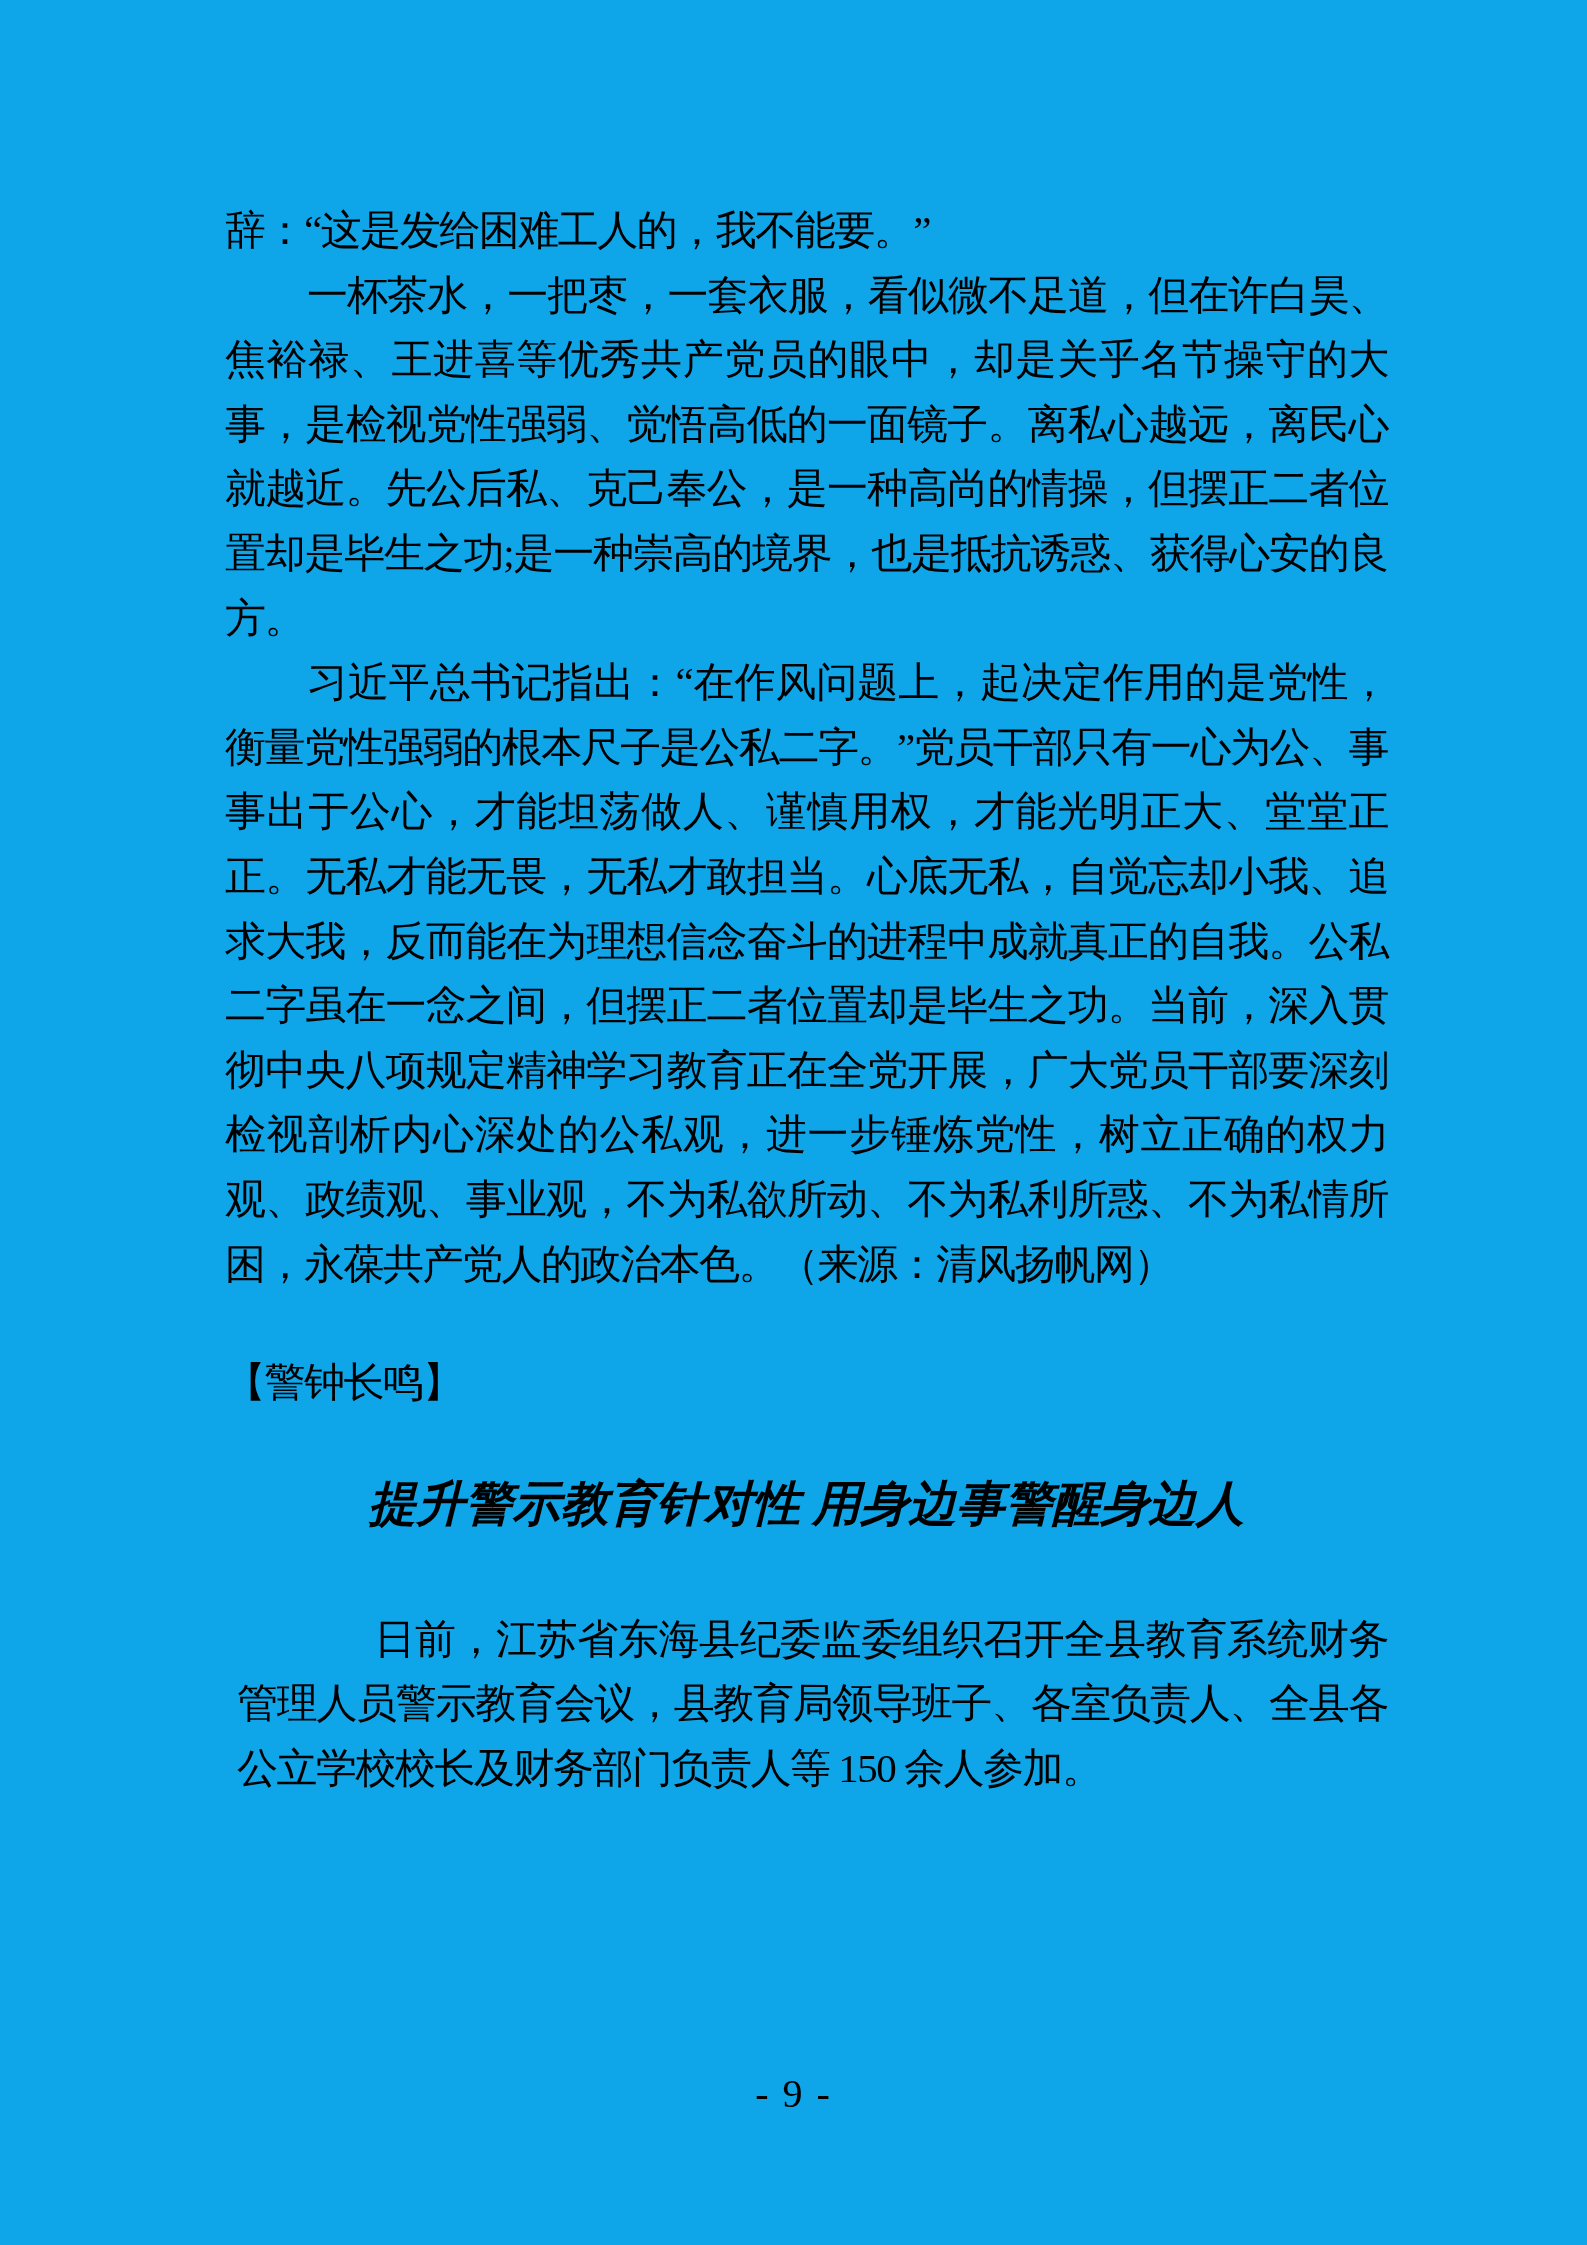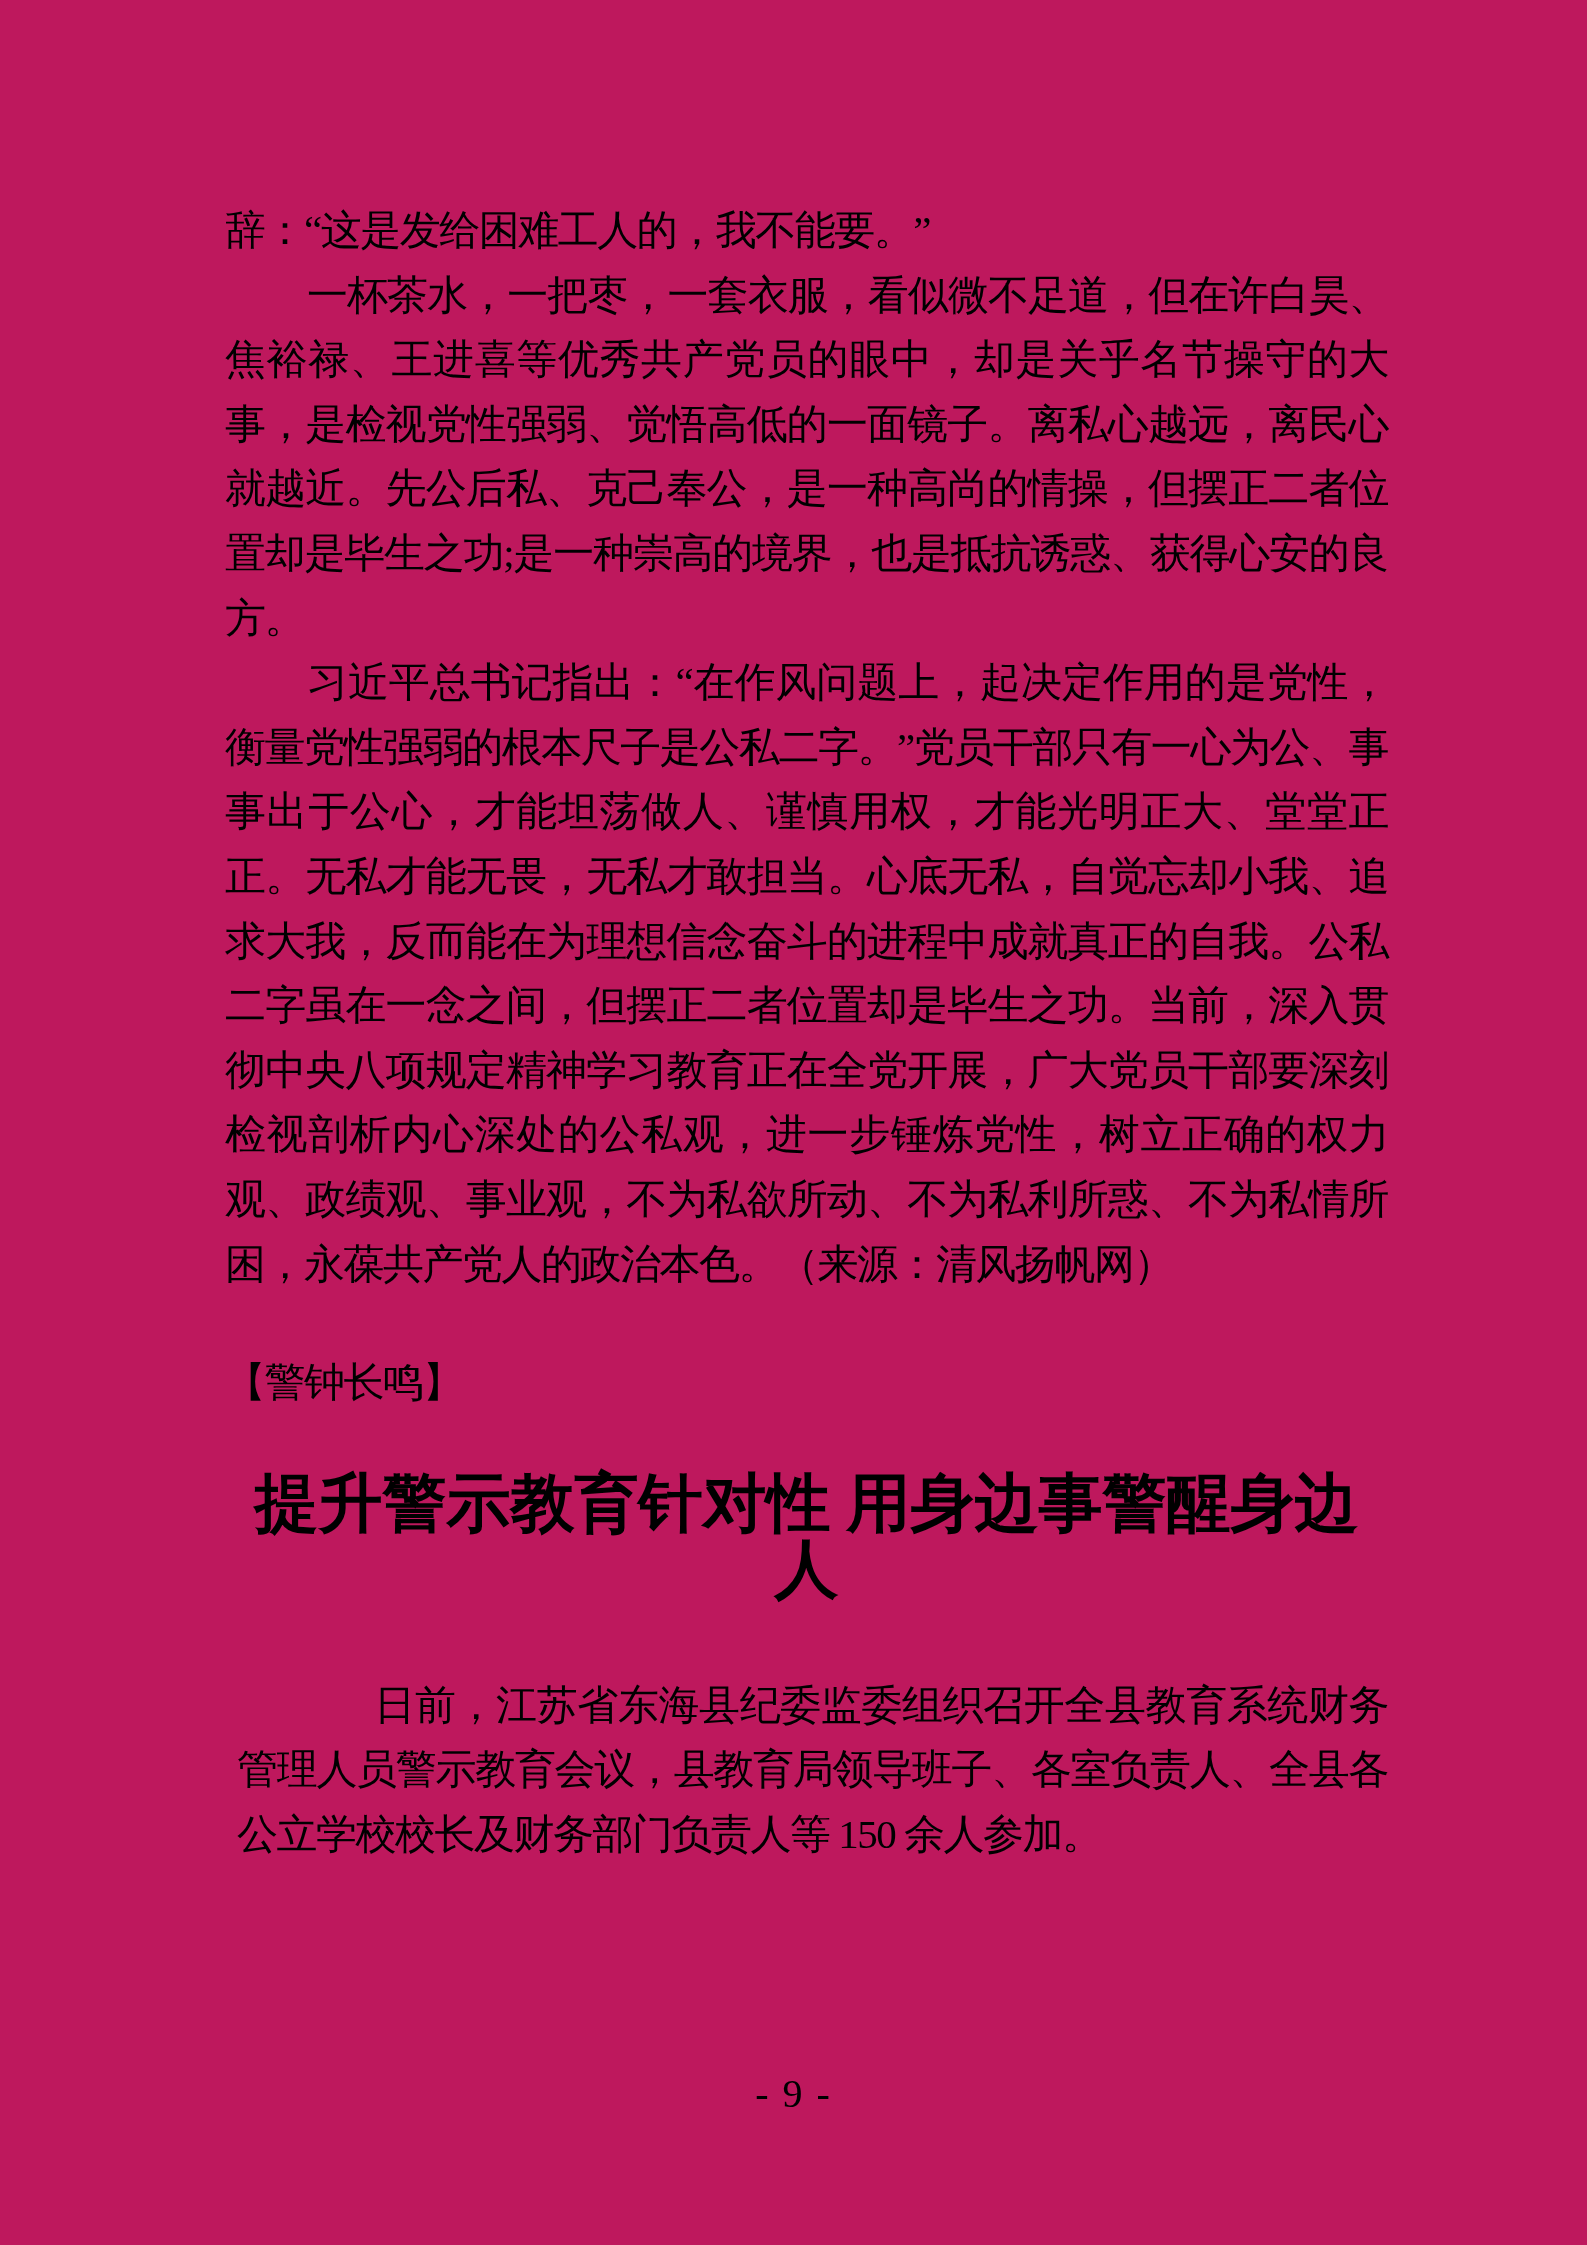--- a/index.html
+++ b/index.html
@@ -4,21 +4,21 @@
 <style>
   html, body {
     margin: 0;
     padding: 0;
     background: #ffffff;
   }
   .page {
     position: relative;
     width: 1587px;
     height: 2245px;
-    background: #be185d;
+    background: #0ea5e9;
     color: #000000;
     overflow: hidden;
     font-family: "Liberation Serif", "DejaVu Serif", serif;
   }
   .text-block {
     position: absolute;
     left: 225px;
     top: 198px;
     width: 1163px;
     font-size: 41px;
@@ -33,26 +33,27 @@
   }
   .indent-2 { text-indent: 2em; }
   .indent-3 { text-indent: 3.35em; }
   .section-header {
     margin-top: 54px;
     text-align: left;
     font-family: Liberation Serif, serif;
   }
   .article-title {
     margin: 56px 0 0 0;
-    font-size: 64px;
+    font-size: 48px;
     font-weight: 700;
     line-height: 66px;
     letter-spacing: 0;
-    text-align: center;
+    text-align: left;
     text-align-last: center;
+    font-style: italic;
   }
   .first-article-para {
     margin-top: 70px;
     margin-left: 12px;
   }
   .page-number {
     position: absolute;
     left: 0;
     right: 0;
     top: 2072px;

